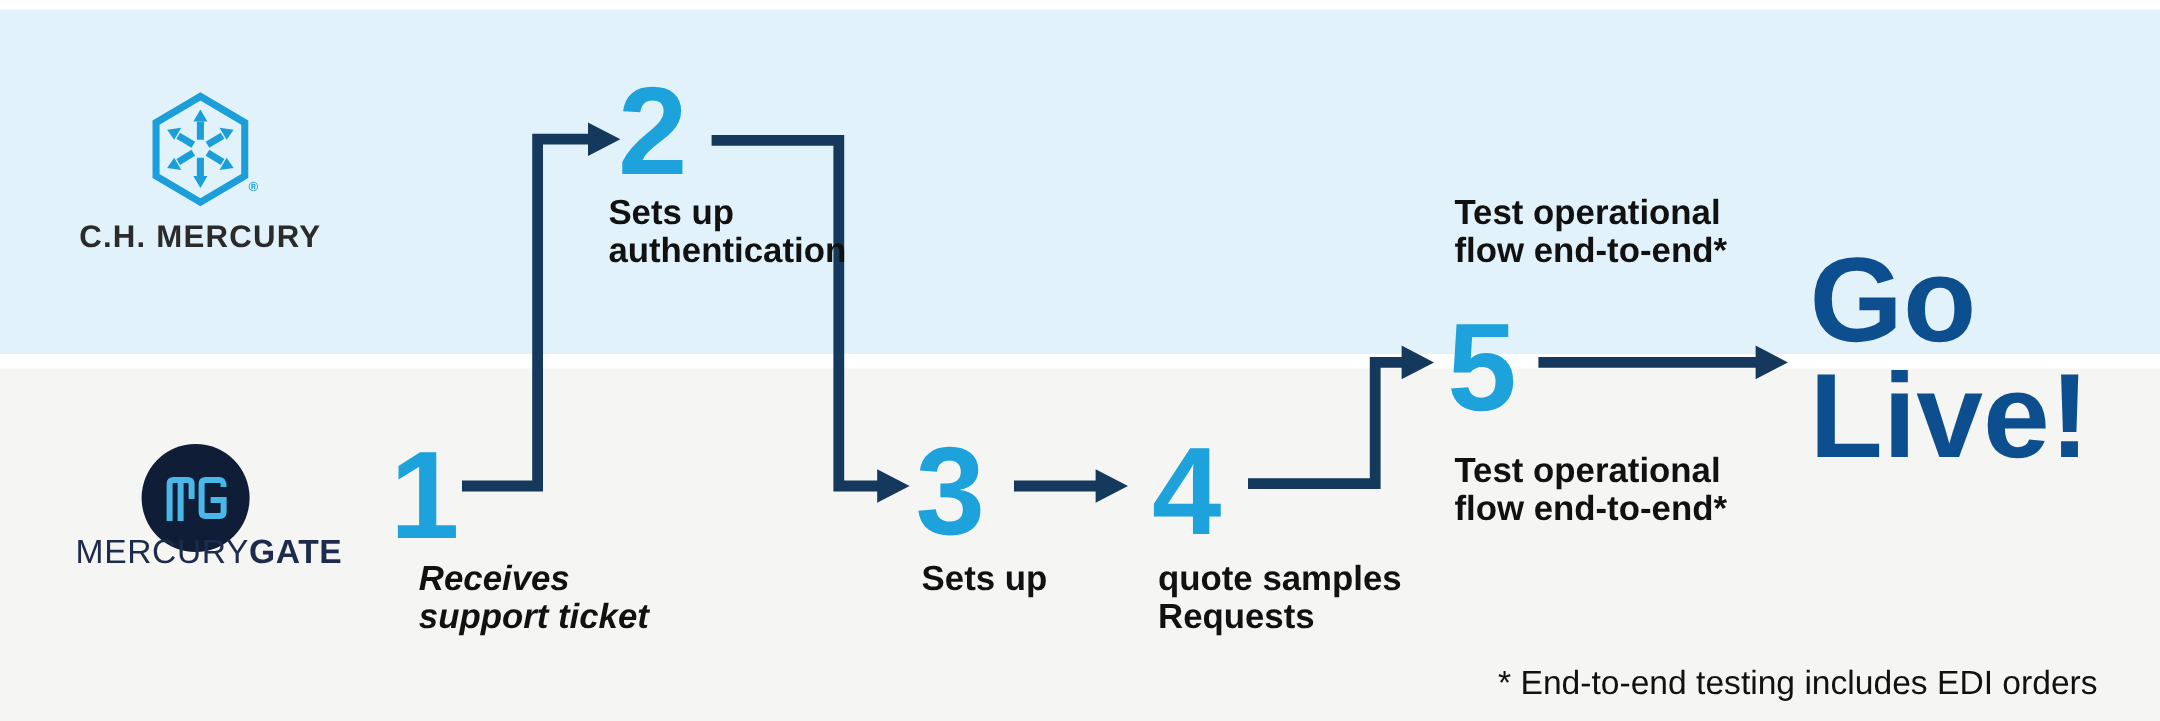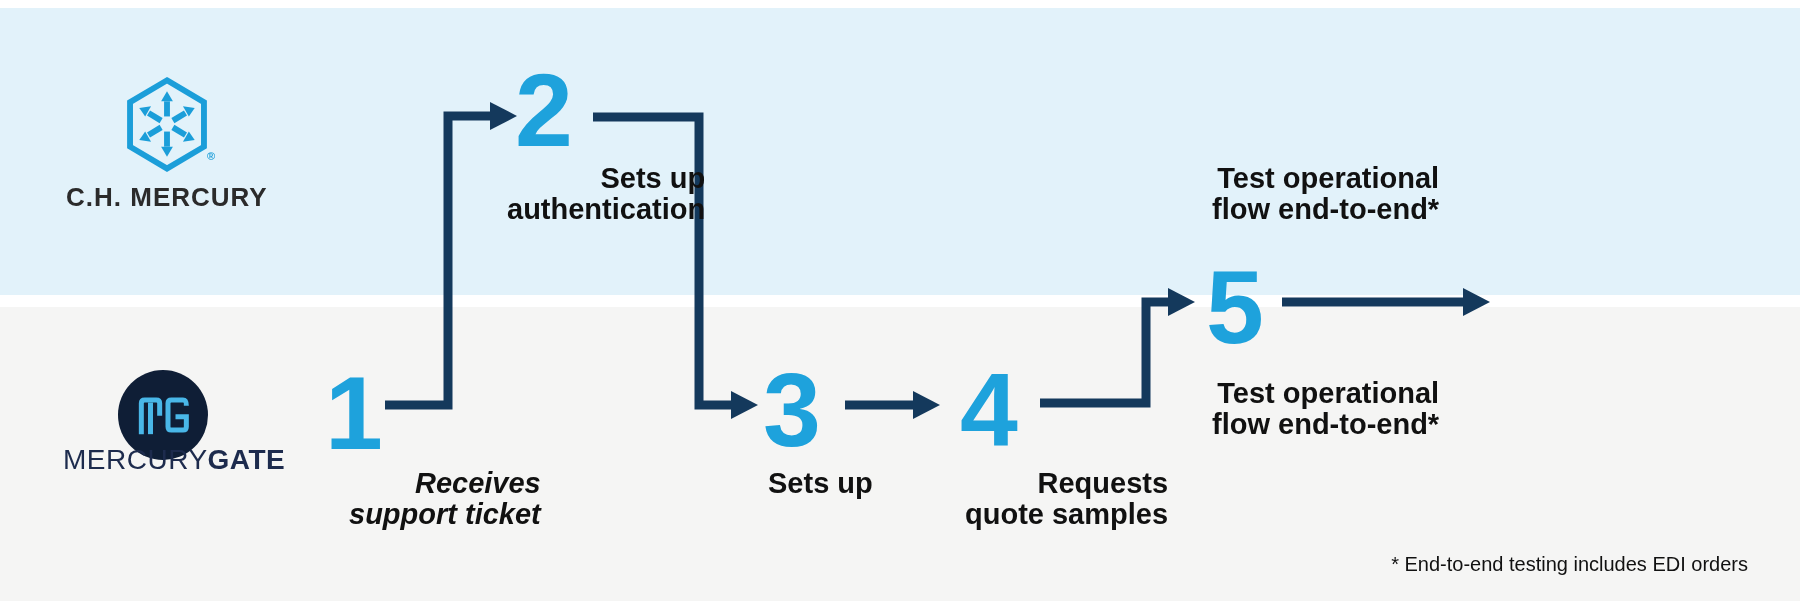--- a/index.html
+++ b/index.html
@@ -34,35 +34,35 @@
   .step-num{
     font-size:104px;font-weight:bold;line-height:1;color:#1ea2dc;white-space:nowrap;
   }
   .n1{left:325px;top:361px;}
   .n2{left:515px;top:58px;}
   .n3{left:763px;top:358px;}
   .n4{left:960px;top:358px;}
   .n5{left:1206px;top:255px;}
   
   .step-label{
-    font-size:29px;font-weight:bold;line-height:31px;color:#111111;white-space:nowrap;text-align:right;
+    font-size:29px;font-weight:bold;line-height:31px;color:#111111;white-space:nowrap;
   }
   .l1{left:349px;top:468px;font-style:italic;}
   .l2{left:507px;top:163px;}
   .l3{left:768px;top:468px;}
   .l4{left:965px;top:468px;}
   .l5t{left:1212px;top:163px;}
   .l5b{left:1212px;top:378px;}
   
   .go-live{
     left:1508px;top:202px;font-size:100px;line-height:97px;font-weight:bold;color:#0d4e8e;white-space:nowrap;
   }
   
   .footnote{
-    right:52px;top:553px;font-size:20px;color:#111111;white-space:nowrap;
+    right:52px;top:553px;font-size:28px;color:#111111;white-space:nowrap;
   }
   .connector-layer{left:0;top:0;}
 </style>
 </head>
 <body>
 
 <div class="canvas">
 
   <div class="band-top"></div>
   <div class="band-bottom"></div>
@@ -128,28 +128,32 @@
     <div>support ticket</div>
   </div>
   <div class="abs step-label l2">
     <div>Sets up</div>
     <div>authentication</div>
   </div>
   <div class="abs step-label l3">
     <div>Sets up</div>
   </div>
   <div class="abs step-label l4">
+    <div>quote samples</div>
     <div>Requests</div>
-    <div>quote samples</div>
   </div>
   <div class="abs step-label l5t">
     <div>Test operational</div>
     <div>flow end-to-end*</div>
   </div>
   <div class="abs step-label l5b">
     <div>Test operational</div>
     <div>flow end-to-end*</div>
   </div>
 
+  <div class="abs go-live">
+    <div>Go</div>
+    <div>Live!</div>
+  </div>
 
   <div class="abs footnote">* End-to-end testing includes EDI orders</div>
 
 </div>
 
 </body></html>

